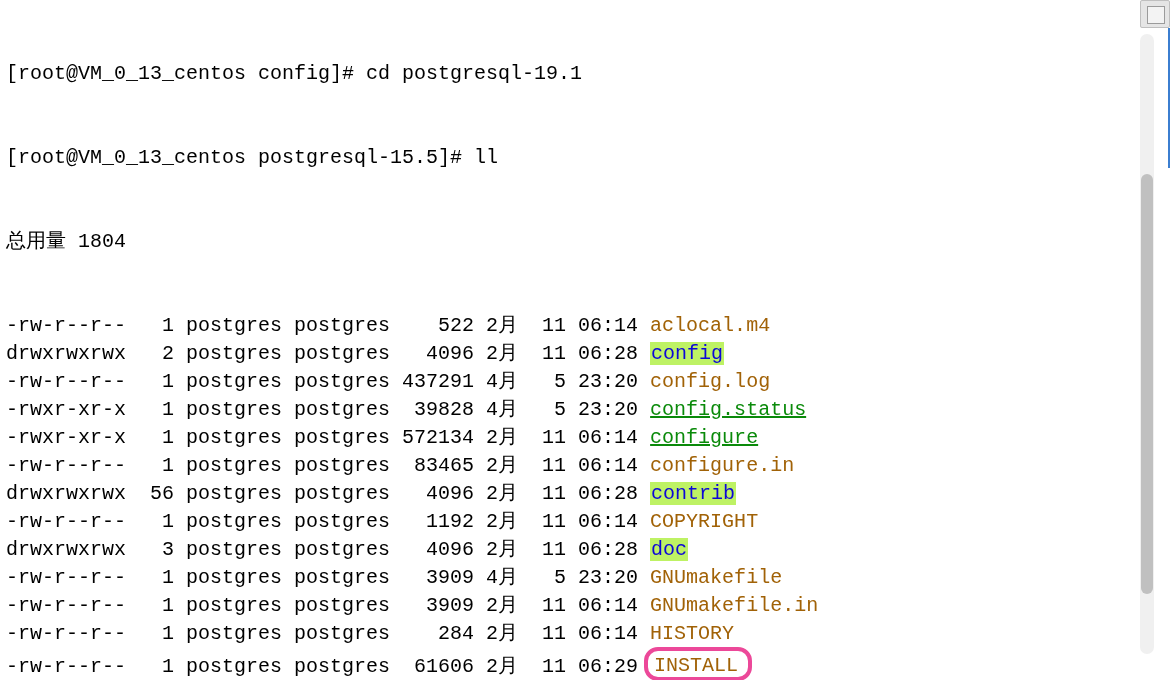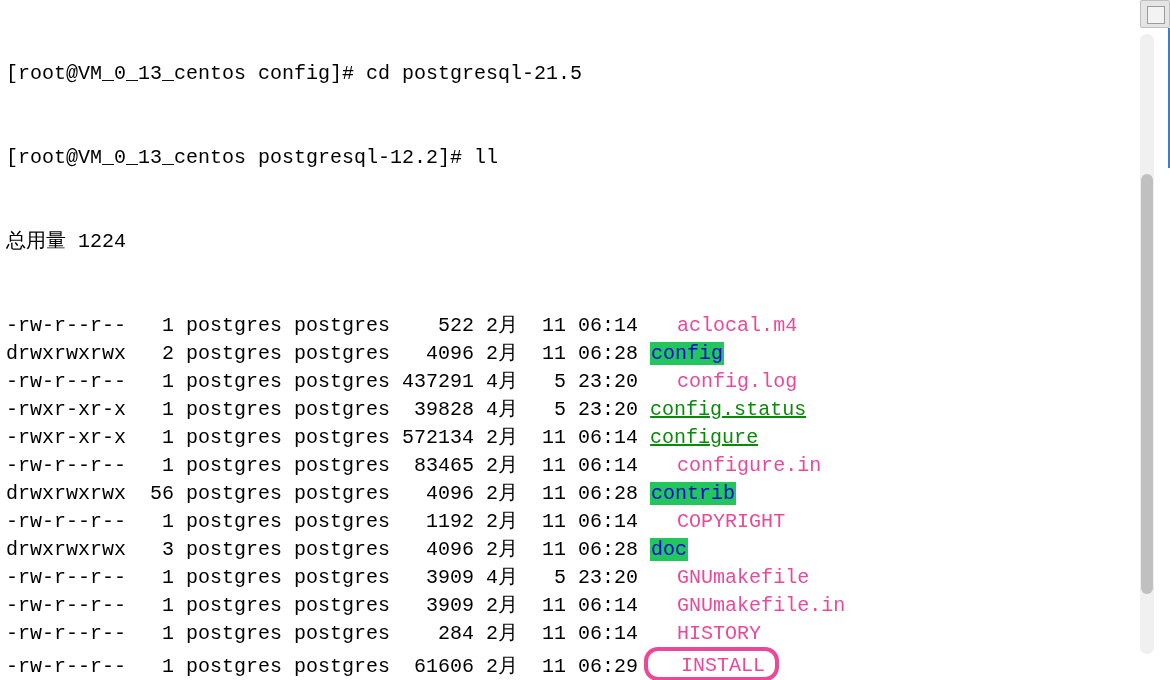--- a/index.html
+++ b/index.html
@@ -24,24 +24,24 @@
     top: 0;
     width: 1098px;
     height: 100%;
     padding: 4px 6px;
     box-sizing: border-box;
     white-space: pre;
   }
   .row {
     display: block;
   }
-  .name-plain { color: #ec4899; margin-left: 27px; }
+  .name-plain { color: #a16207; }
   .name-dir {
     color: #0c06d8;
-    background: #22c55e;
+    background: #bef264;
     padding: 0 1px;
   }
   .name-exec { color: #0a8a0a; text-decoration: underline; }
   .highlight-install {
     display: inline-block;
     border: 4px solid #ec4899;
     border-radius: 14px;
     padding: 4px 10px 0 6px;
     margin-left: -6px;
     line-height: 22px;
@@ -103,23 +103,23 @@
     width: 2px;
     height: 140px;
     background: #3b7ed0;
   }
 </style>
 </head>
 <body>
 
 <div class="viewport">
   <div class="terminal">
-    <div class="row prompt-line"><span>[root@VM_0_13_centos config]# </span><span>cd postgresql-21.5</span></div>
-    <div class="row prompt-line"><span>[root@VM_0_13_centos postgresql-12.2]# </span><span>ll</span></div>
-    <div class="row">总用量 1224</div>
+    <div class="row prompt-line"><span>[root@VM_0_13_centos config]# </span><span>cd postgresql-19.1</span></div>
+    <div class="row prompt-line"><span>[root@VM_0_13_centos postgresql-15.5]# </span><span>ll</span></div>
+    <div class="row">总用量 1804</div>
     <div id="listing"><div class="row"><span>-rw-r--r--   1 postgres postgres    522 2月  11 06:14 </span><span class="name-plain">aclocal.m4</span></div><div class="row"><span>drwxrwxrwx   2 postgres postgres   4096 2月  11 06:28 </span><span class="name-dir">config</span></div><div class="row"><span>-rw-r--r--   1 postgres postgres 437291 4月   5 23:20 </span><span class="name-plain">config.log</span></div><div class="row"><span>-rwxr-xr-x   1 postgres postgres  39828 4月   5 23:20 </span><span class="name-exec">config.status</span></div><div class="row"><span>-rwxr-xr-x   1 postgres postgres 572134 2月  11 06:14 </span><span class="name-exec">configure</span></div><div class="row"><span>-rw-r--r--   1 postgres postgres  83465 2月  11 06:14 </span><span class="name-plain">configure.in</span></div><div class="row"><span>drwxrwxrwx  56 postgres postgres   4096 2月  11 06:28 </span><span class="name-dir">contrib</span></div><div class="row"><span>-rw-r--r--   1 postgres postgres   1192 2月  11 06:14 </span><span class="name-plain">COPYRIGHT</span></div><div class="row"><span>drwxrwxrwx   3 postgres postgres   4096 2月  11 06:28 </span><span class="name-dir">doc</span></div><div class="row"><span>-rw-r--r--   1 postgres postgres   3909 4月   5 23:20 </span><span class="name-plain">GNUmakefile</span></div><div class="row"><span>-rw-r--r--   1 postgres postgres   3909 2月  11 06:14 </span><span class="name-plain">GNUmakefile.in</span></div><div class="row"><span>-rw-r--r--   1 postgres postgres    284 2月  11 06:14 </span><span class="name-plain">HISTORY</span></div><div class="row"><span>-rw-r--r--   1 postgres postgres  61606 2月  11 06:29 </span><span class="highlight-install"><span class="name-plain">INSTALL</span></span></div><div class="row"></div></div>
     
   </div>
 
   <div class="side-top-bar"></div>
   <div class="side-button">
       <div class="inner"></div>
     </div>
   <div class="right-edge"></div>
   <div class="scroll-track">

